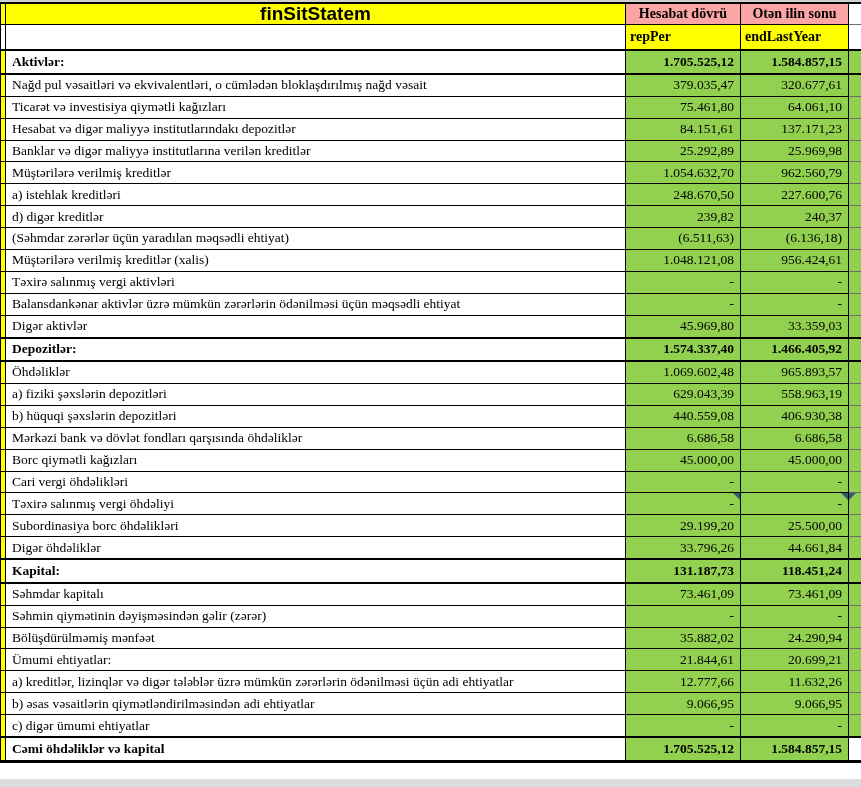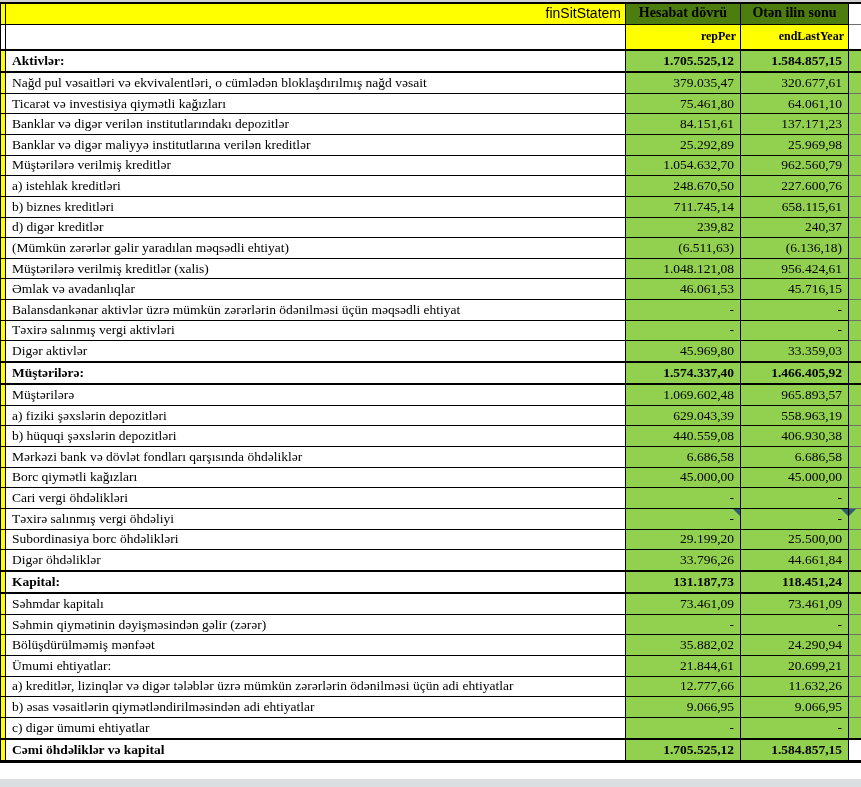--- a/index.html
+++ b/index.html
@@ -29,25 +29,25 @@
   .c-sliver{
     background:var(--green);padding:0;position:relative;
     border:1px solid var(--sliverline);border-right:0;
   }
   
   tr.r-head1{height:21px;}
   tr.r-head2{height:26px;}
   tr.r-head1 td{border-top:2px solid var(--line);}
   tr.r-head2 td{border-bottom:2px solid var(--line);}
   .h-title{
-    background:var(--yellow);text-align:right;font-weight:normal;
-    font-family:"Liberation Sans", sans-serif;font-size:14px;
-  }
-  .h-col{background:#4d7c0f;text-align:center;font-weight:bold;font-size:14px;}
-  .h-code{background:var(--yellow);text-align:right;font-weight:bold;font-size:12px;}
+    background:var(--yellow);text-align:center;font-weight:bold;
+    font-family:"Liberation Sans", sans-serif;font-size:19px;
+  }
+  .h-col{background:#fca5a5;text-align:center;font-weight:bold;font-size:14px;}
+  .h-code{background:var(--yellow);text-align:left;font-weight:bold;font-size:14px;}
   .strip-white{background:#fff;}
   .sliver-white{background:#fff;}
   
   tbody tr{height:15px;}
   tr.r-bold td{border-top:2px solid var(--line);border-bottom:2px solid var(--line);font-weight:bold;}
   tr.r-last td{border-bottom:3px solid var(--line);}
   tr.r-last .c-sliver{background:#fff;}
   
   tr.r-comment .c-val::after{
     content:"";position:absolute;top:0;right:0;width:0;height:0;
@@ -106,21 +106,21 @@
   </tr>
       <tr>
     <td class="c-strip"></td>
     <td class="c-label">Ticarət və investisiya qiymətli kağızları</td>
     <td class="c-val v1">75.461,80</td>
     <td class="c-val v2">64.061,10</td>
     <td class="c-sliver"></td>
   </tr>
       <tr>
     <td class="c-strip"></td>
-    <td class="c-label">Banklar və digər verilən institutlarındakı depozitlər</td>
+    <td class="c-label">Hesabat və digər maliyyə institutlarındakı depozitlər</td>
     <td class="c-val v1">84.151,61</td>
     <td class="c-val v2">137.171,23</td>
     <td class="c-sliver"></td>
   </tr>
       <tr>
     <td class="c-strip"></td>
     <td class="c-label">Banklar və digər maliyyə institutlarına verilən kreditlər</td>
     <td class="c-val v1">25.292,89</td>
     <td class="c-val v2">25.969,98</td>
     <td class="c-sliver"></td>
@@ -134,84 +134,70 @@
   </tr>
       <tr>
     <td class="c-strip"></td>
     <td class="c-label">a) istehlak kreditləri</td>
     <td class="c-val v1">248.670,50</td>
     <td class="c-val v2">227.600,76</td>
     <td class="c-sliver"></td>
   </tr>
       <tr>
     <td class="c-strip"></td>
-    <td class="c-label">b) biznes kreditləri</td>
-    <td class="c-val v1">711.745,14</td>
-    <td class="c-val v2">658.115,61</td>
-    <td class="c-sliver"></td>
-  </tr>
-      <tr>
-    <td class="c-strip"></td>
     <td class="c-label">d) digər kreditlər</td>
     <td class="c-val v1">239,82</td>
     <td class="c-val v2">240,37</td>
     <td class="c-sliver"></td>
   </tr>
       <tr>
     <td class="c-strip"></td>
-    <td class="c-label">(Mümkün zərərlər gəlir yaradılan məqsədli ehtiyat)</td>
+    <td class="c-label">(Səhmdar zərərlər üçün yaradılan məqsədli ehtiyat)</td>
     <td class="c-val v1">(6.511,63)</td>
     <td class="c-val v2">(6.136,18)</td>
     <td class="c-sliver"></td>
   </tr>
       <tr>
     <td class="c-strip"></td>
     <td class="c-label">Müştərilərə verilmiş kreditlər (xalis)</td>
     <td class="c-val v1">1.048.121,08</td>
     <td class="c-val v2">956.424,61</td>
     <td class="c-sliver"></td>
   </tr>
       <tr>
     <td class="c-strip"></td>
-    <td class="c-label">Əmlak və avadanlıqlar</td>
-    <td class="c-val v1">46.061,53</td>
-    <td class="c-val v2">45.716,15</td>
+    <td class="c-label">Təxirə salınmış vergi aktivləri</td>
+    <td class="c-val v1">-</td>
+    <td class="c-val v2">-</td>
     <td class="c-sliver"></td>
   </tr>
       <tr>
     <td class="c-strip"></td>
     <td class="c-label">Balansdankənar aktivlər üzrə mümkün zərərlərin ödənilməsi üçün məqsədli ehtiyat</td>
-    <td class="c-val v1">-</td>
-    <td class="c-val v2">-</td>
-    <td class="c-sliver"></td>
-  </tr>
-      <tr>
-    <td class="c-strip"></td>
-    <td class="c-label">Təxirə salınmış vergi aktivləri</td>
     <td class="c-val v1">-</td>
     <td class="c-val v2">-</td>
     <td class="c-sliver"></td>
   </tr>
       <tr>
     <td class="c-strip"></td>
     <td class="c-label">Digər aktivlər</td>
     <td class="c-val v1">45.969,80</td>
     <td class="c-val v2">33.359,03</td>
     <td class="c-sliver"></td>
   </tr>
       <tr class="r-bold">
     <td class="c-strip"></td>
-    <td class="c-label">Müştərilərə:</td>
+    <td class="c-label">Depozitlər:</td>
     <td class="c-val v1">1.574.337,40</td>
     <td class="c-val v2">1.466.405,92</td>
     <td class="c-sliver"></td>
   </tr>
       <tr>
     <td class="c-strip"></td>
-    <td class="c-label">Müştərilərə</td>
+    <td class="c-label">Öhdəliklər</td>
     <td class="c-val v1">1.069.602,48</td>
     <td class="c-val v2">965.893,57</td>
     <td class="c-sliver"></td>
   </tr>
       <tr>
     <td class="c-strip"></td>
     <td class="c-label">a) fiziki şəxslərin depozitləri</td>
     <td class="c-val v1">629.043,39</td>
     <td class="c-val v2">558.963,19</td>
     <td class="c-sliver"></td>

